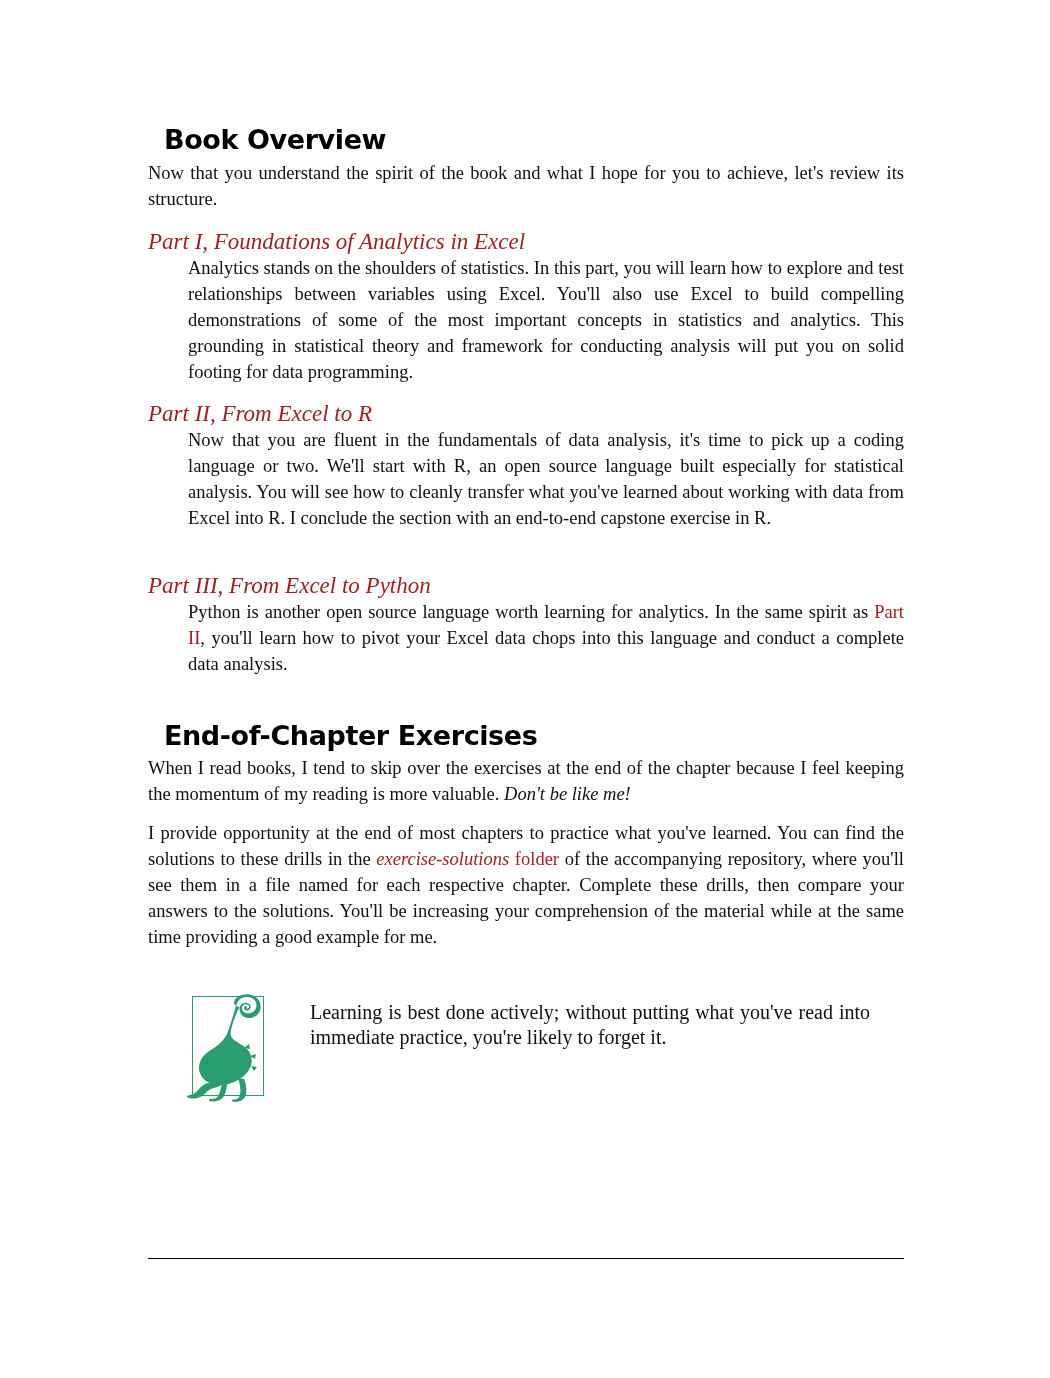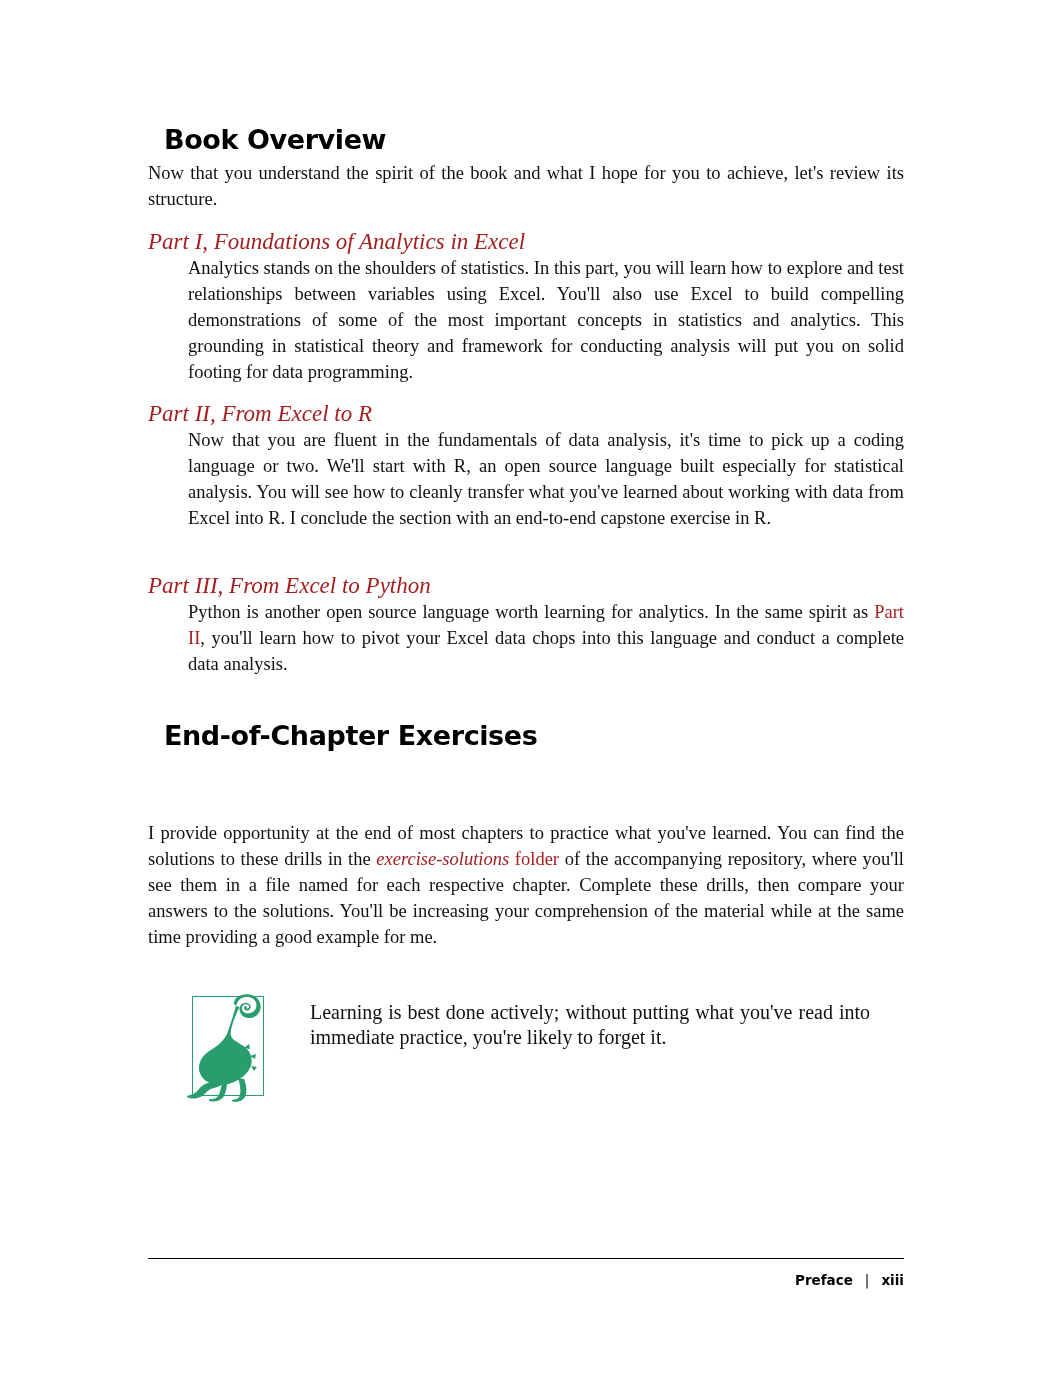--- a/index.html
+++ b/index.html
@@ -150,20 +150,21 @@
   <p class="body" id="part1-body">Analytics stands on the shoulders of statistics. In this part, you will learn how to explore and test relationships between variables using Excel. You'll also use Excel to build compelling demonstrations of some of the most important concepts in statistics and analytics. This grounding in statistical theory and framework for conducting analysis will put you on solid footing for data programming.</p>
 
   <div class="part-heading" id="part2-head">Part II, From Excel to R</div>
   <p class="body" id="part2-body">Now that you are fluent in the fundamentals of data analysis, it's time to pick up a coding language or two. We'll start with R, an open source language built especially for statistical analysis. You will see how to cleanly transfer what you've learned about working with data from Excel into R. I conclude the section with an end-to-end capstone exercise in R.</p>
 
   <div class="part-heading" id="part3-head">Part III, From Excel to Python</div>
   <p class="body" id="part3-body"><span>Python is another open source language worth learning for analytics. In the same spirit as </span><span class="xref">Part II</span><span>, you'll learn how to pivot your Excel data chops into this language and conduct a complete data analysis.</span></p>
 
   <h1 class="section-title" id="exercises-title">End-of-Chapter Exercises</h1>
 
+  <p class="body" id="ex-para-1"><span>When I read books, I tend to skip over the exercises at the end of the chapter because I feel keeping the momentum of my reading is more valuable. </span><span class="italic">Don't be like me!</span></p>
 
   <p class="body" id="ex-para-2"><span>I provide opportunity at the end of most chapters to practice what you've learned. You can find the solutions to these drills in the </span><span class="xref-italic">exercise-solutions</span><span class="xref"> folder</span><span> of the accompanying repository, where you'll see them in a file named for each respective chapter. Complete these drills, then compare your answers to the solutions. You'll be increasing your comprehension of the material while at the same time providing a good example for me.</span></p>
 
   <div id="note-block">
     <div class="dino-wrap">
       <div class="dino-frame"></div>
       <svg class="dino-svg" viewBox="0 0 104 115" xmlns="http://www.w3.org/2000/svg">
         <g fill="#2a9d6e">
 
           <path d="M54 14 C54 5, 66 2, 74 6 C82 10, 83 21, 76 26 C70 30, 62 28, 60 22 C58 17, 62 12, 67 13 C71 14, 72 18, 69 20 C67 21, 64 20, 64 18 C64 16.5, 65.6 16, 66.6 16.6 C67 17, 67 18, 66.4 18.3 C68 19, 69.6 17.6, 69 16 C68.2 13.8, 64.6 13.6, 63 15.4 C61 17.6, 62 21.4, 65 22.8 C69 24.7, 74.4 22.4, 76 18 C77.8 13, 74.4 7.8, 69 7 C62.6 6, 57 10, 56.4 16 Z"></path>
@@ -179,17 +180,14 @@
           <path d="M64 58 l5 -4 l1 5 Z"></path>
           <path d="M70 66 l6 -2 l-1 5 Z"></path>
           <path d="M71 76 l6 1 l-3 4 Z"></path>
         </g>
       </svg>
     </div>
     <div class="note-text">Learning is best done actively; without putting what you've read into immediate practice, you're likely to forget it.</div>
   </div>
 
   <div id="footer-rule"></div>
-  <div id="footer">
-    <span>Preface</span><span class="sep">|</span><span>xiii</span>
-  </div>
 
 </div>
 
 </body></html>

